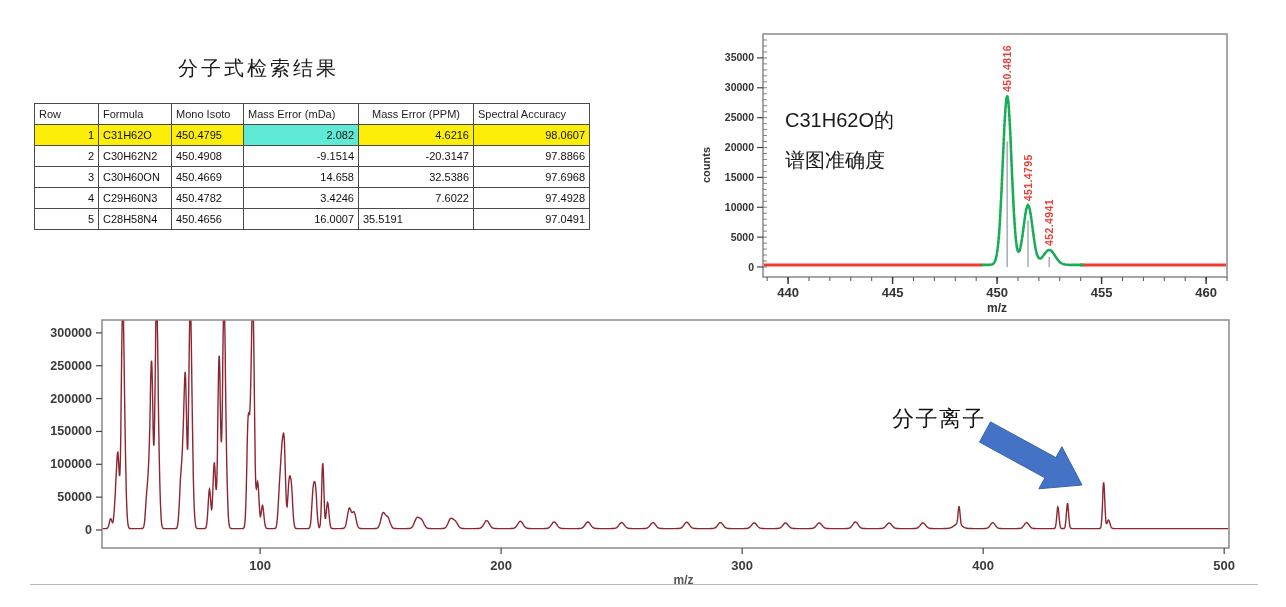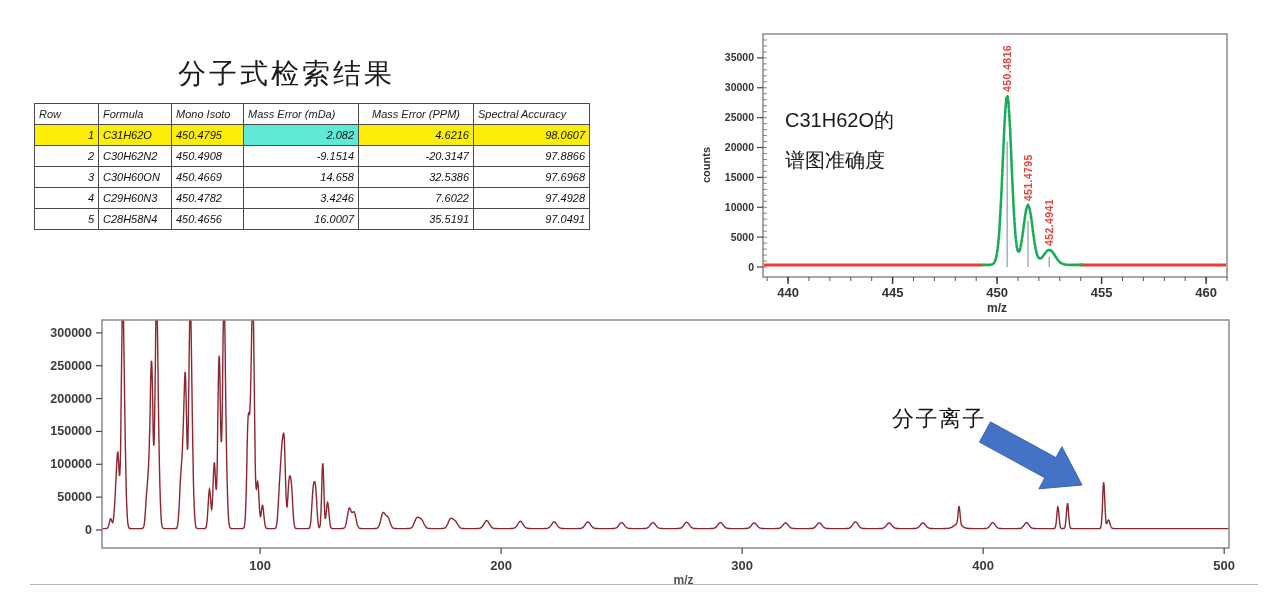--- a/index.html
+++ b/index.html
@@ -1,23 +1,23 @@
 <!DOCTYPE html>
 <html><head>
 <meta charset="utf-8">
 <style>
   html,body{margin:0;padding:0;background:#ffffff;}
   .canvas{position:relative;width:1286px;height:607px;background:#ffffff;
           font-family:"Liberation Sans",sans-serif;overflow:hidden;}
-  .table-title{position:absolute;left:178px;top:55px;font-size:28px;letter-spacing:3px;
+  .table-title{position:absolute;left:178px;top:55px;font-size:20px;letter-spacing:3px;
                color:#1b1b1b;white-space:nowrap;}
   table.results{position:absolute;left:34px;top:103px;border-collapse:collapse;
                 table-layout:fixed;width:555px;border:1px solid #333;}
   table.results td{border:1px solid #4a4a4a;height:20px;font-size:11px;padding:0 4px;
-                   color:#101010;white-space:nowrap;overflow:hidden;background:#ffffff;font-style:italic;}
+                   color:#101010;white-space:nowrap;overflow:hidden;background:#ffffff;}
   table.results thead td{color:#1c1c1c;}
   svg.chart{position:absolute;}
   #zoom-chart{left:690px;top:15px;}
   #full-chart{left:20px;top:308px;}
   .separator{position:absolute;left:30px;top:584px;width:1228px;height:0;
              border-top:1.5px solid #b8b8b8;}
   svg text{font-family:"Liberation Sans",sans-serif;}
 </style>
 </head>
 <body>
@@ -74,21 +74,21 @@
           <td style="text-align: left;">450.4782</td>
           <td style="text-align: right;">3.4246</td>
           <td style="text-align: right;">7.6022</td>
           <td style="text-align: right;">97.4928</td>
         </tr>
         <tr>
           <td style="text-align: right;">5</td>
           <td style="text-align: left;">C28H58N4</td>
           <td style="text-align: left;">450.4656</td>
           <td style="text-align: right;">16.0007</td>
-          <td style="text-align: right;">35.5191</td>
+          <td style="">35.5191</td>
           <td style="text-align: right; margin-top: 37px;">97.0491</td>
         </tr>
       </tbody>
   </table>
   <svg id="zoom-chart" class="chart" width="596" height="300">
       <rect x="73" y="19" width="464" height="243" fill="none" stroke="#8a8a8a" stroke-width="1.5"></rect>
       <line x1="73" y1="252" x2="77" y2="252" stroke="#666" stroke-width="0.8"></line>
       <line x1="73" y1="246.02564102564102" x2="77" y2="246.02564102564102" stroke="#666" stroke-width="0.8"></line>
       <line x1="73" y1="240.05128205128204" x2="77" y2="240.05128205128204" stroke="#666" stroke-width="0.8"></line>
       <line x1="73" y1="234.07692307692307" x2="77" y2="234.07692307692307" stroke="#666" stroke-width="0.8"></line>

